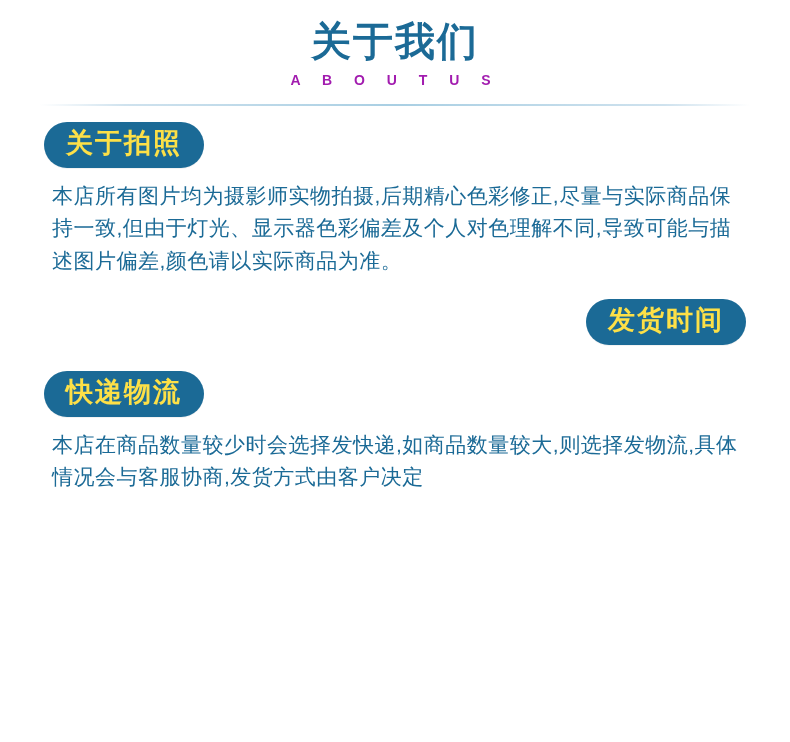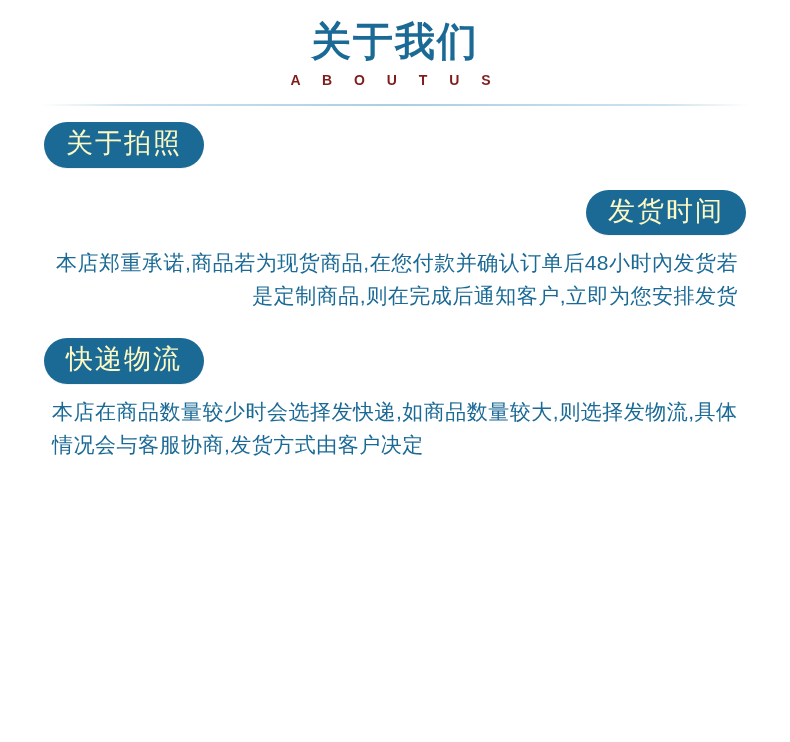--- a/index.html
+++ b/index.html
@@ -30,44 +30,44 @@
     font-size: 40px;
     font-weight: bold;
     color: #1b6a96;
     letter-spacing: 2px;
     line-height: 1.25;
   }
   .header-sub {
     margin-top: 6px;
     font-size: 14px;
     letter-spacing: 9px;
-    color: #7f1d1d;
+    color: #a21caf;
     font-weight: bold;
     text-align: center;
   }
   .header-rule {
     margin: 16px auto 0 auto;
     width: 710px;
     height: 2px;
     background: linear-gradient(to right, #ffffff 0%, #cfe2ee 12%, #a9cfe3 50%, #cfe2ee 88%, #ffffff 100%);
   }
 
   
   .content {
     padding: 14px 44px 0 44px;
   }
   .section {
     margin-bottom: 6px;
   }
   .badge {
     display: inline-block;
     background: #1b6a96;
-    color: #fef9c3;
+    color: #fde047;
     font-size: 27px;
-    font-weight: normal;
+    font-weight: bold;
     letter-spacing: 2px;
     padding: 7px 22px 9px 22px;
     border-radius: 26px;
     line-height: 1.1;
     box-shadow: 0 1px 0 rgba(0,0,0,0.05);
   }
   .section-body {
     margin-top: 12px;
     font-size: 21px;
     line-height: 1.55;
@@ -88,25 +88,25 @@
   <div class="header">
     <div class="header-title">关于我们</div>
     <div class="header-sub">A B O U T   U S</div>
     <div class="header-rule"></div>
   </div>
 
   <div class="content">
 
     <div class="section s1">
       <div class="badge">关于拍照</div>
+      <div class="section-body">本店所有图片均为摄影师实物拍摄,后期精心色彩修正,尽量与实际商品保持一致,但由于灯光、显示器色彩偏差及个人对色理解不同,导致可能与描述图片偏差,颜色请以实际商品为准。</div>
     </div>
 
     <div class="section s2">
       <div class="badge">发货时间</div>
-      <div class="section-body">本店郑重承诺,商品若为现货商品,在您付款并确认订单后48小时內发货若是定制商品,则在完成后通知客户,立即为您安排发货</div>
     </div>
 
     <div class="section s3">
       <div class="badge">快递物流</div>
       <div class="section-body">本店在商品数量较少时会选择发快递,如商品数量较大,则选择发物流,具体情况会与客服协商,发货方式由客户决定</div>
     </div>
 
 
   </div>
 </div>

